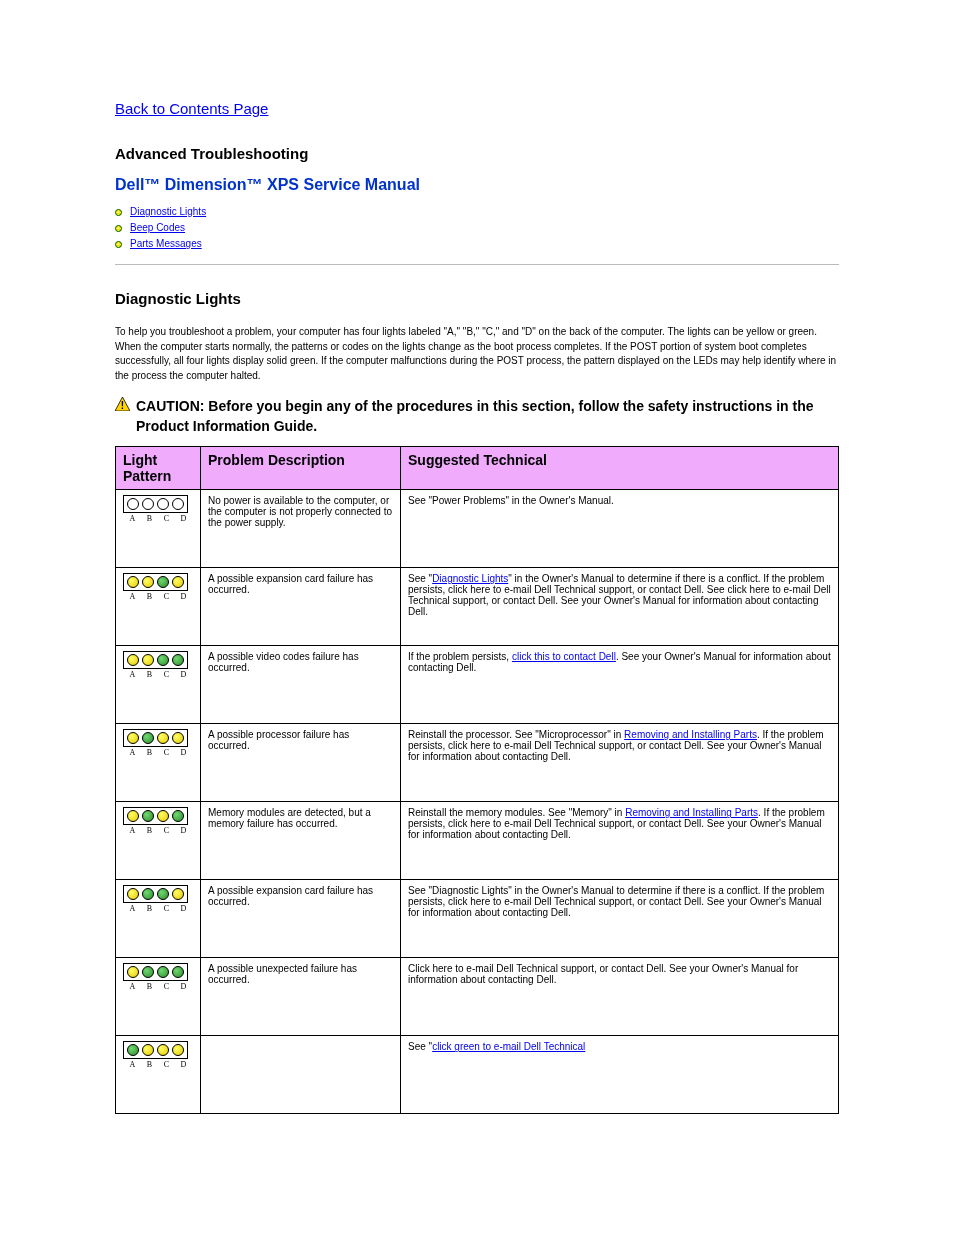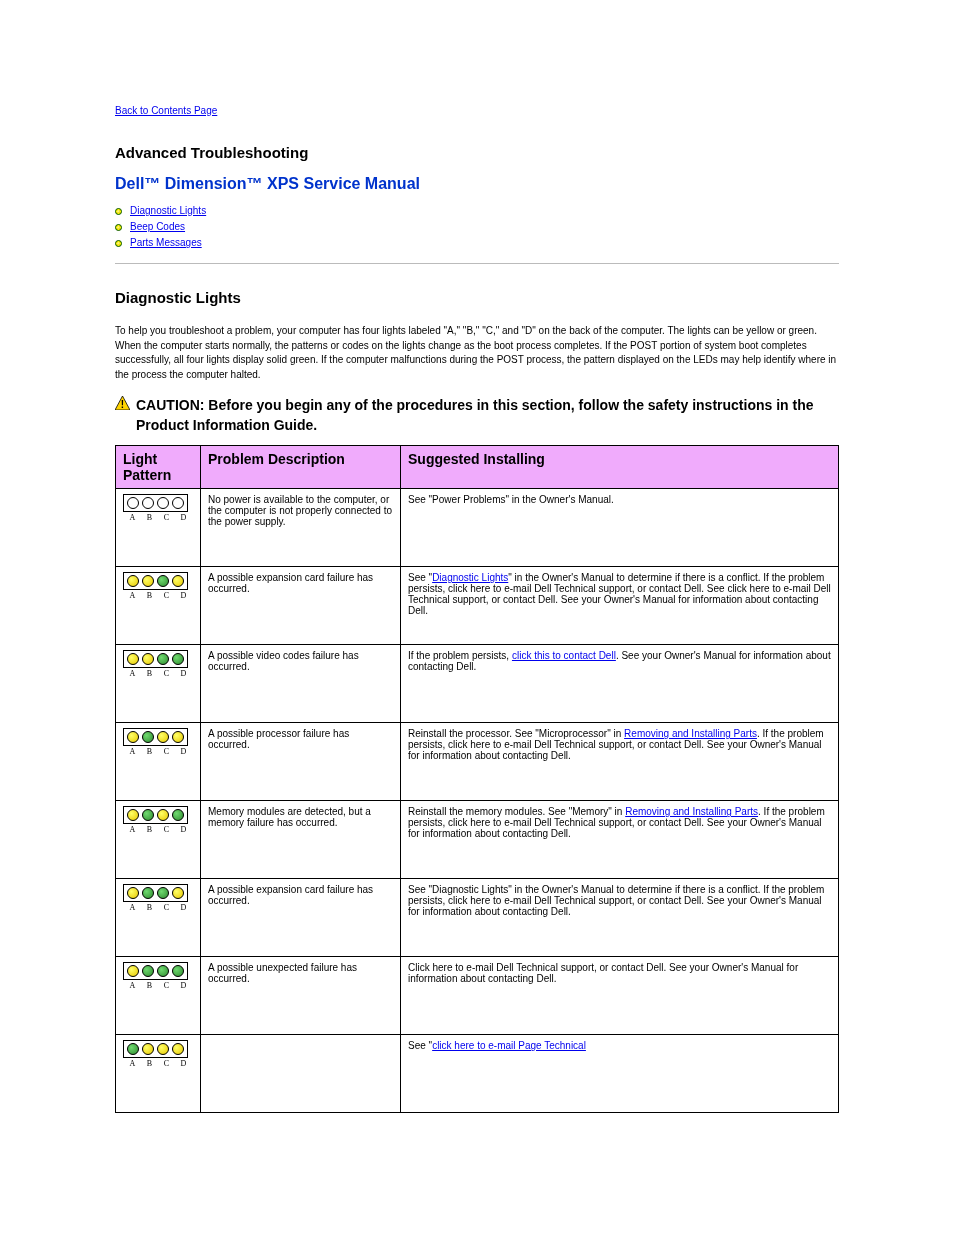--- a/index.html
+++ b/index.html
@@ -9,21 +9,21 @@
     font-family: Verdana, Arial, sans-serif;
     background: #fff;
     width: 954px;
   }
   .page {
     padding: 100px 115px 40px 115px;
   }
   .back-link {
     color: #0000EE;
     text-decoration: underline;
-    font-size: 10px;
+    font-size: 15px;
     display: inline-block;
     margin-bottom: 28px;
   }
   .series-title {
     font-size: 15px;
     font-weight: bold;
     color: #000;
     margin: 0 0 14px 0;
   }
   .manual-title {
@@ -161,21 +161,21 @@
       </svg>
     </span>
     <span class="caution-text"><b>CAUTION: Before you begin any of the procedures in this section, follow the safety instructions in the Product Information Guide.</b></span>
   </div>
 
   <table class="light-table">
     <thead>
       <tr>
         <th class="col-pattern">Light Pattern</th>
         <th class="col-desc">Problem Description</th>
-        <th>Suggested Installing</th>
+        <th>Suggested Technical</th>
       </tr>
     </thead>
     <tbody id="table-body">
         <tr>
           <td class="pattern-cell"><div class="led-box"><div class="led-row">
                 <div class="led off"></div>
                 <div class="led off"></div>
                 <div class="led off"></div>
                 <div class="led off"></div>
               </div></div><div class="led-labels">
@@ -283,18 +283,18 @@
                 <div class="led yellow"></div>
                 <div class="led yellow"></div>
                 <div class="led yellow"></div>
               </div></div><div class="led-labels">
               <span>A</span>
               <span>B</span>
               <span>C</span>
               <span>D</span>
             </div></td>
           <td></td>
-          <td>See "<a href="#" class="inline-link">click here to e-mail Page Technical</a></td>
+          <td>See "<a href="#" class="inline-link">click green to e-mail Dell Technical</a></td>
         </tr>
       </tbody>
   </table>
 
 </div>
 
 </body></html>

